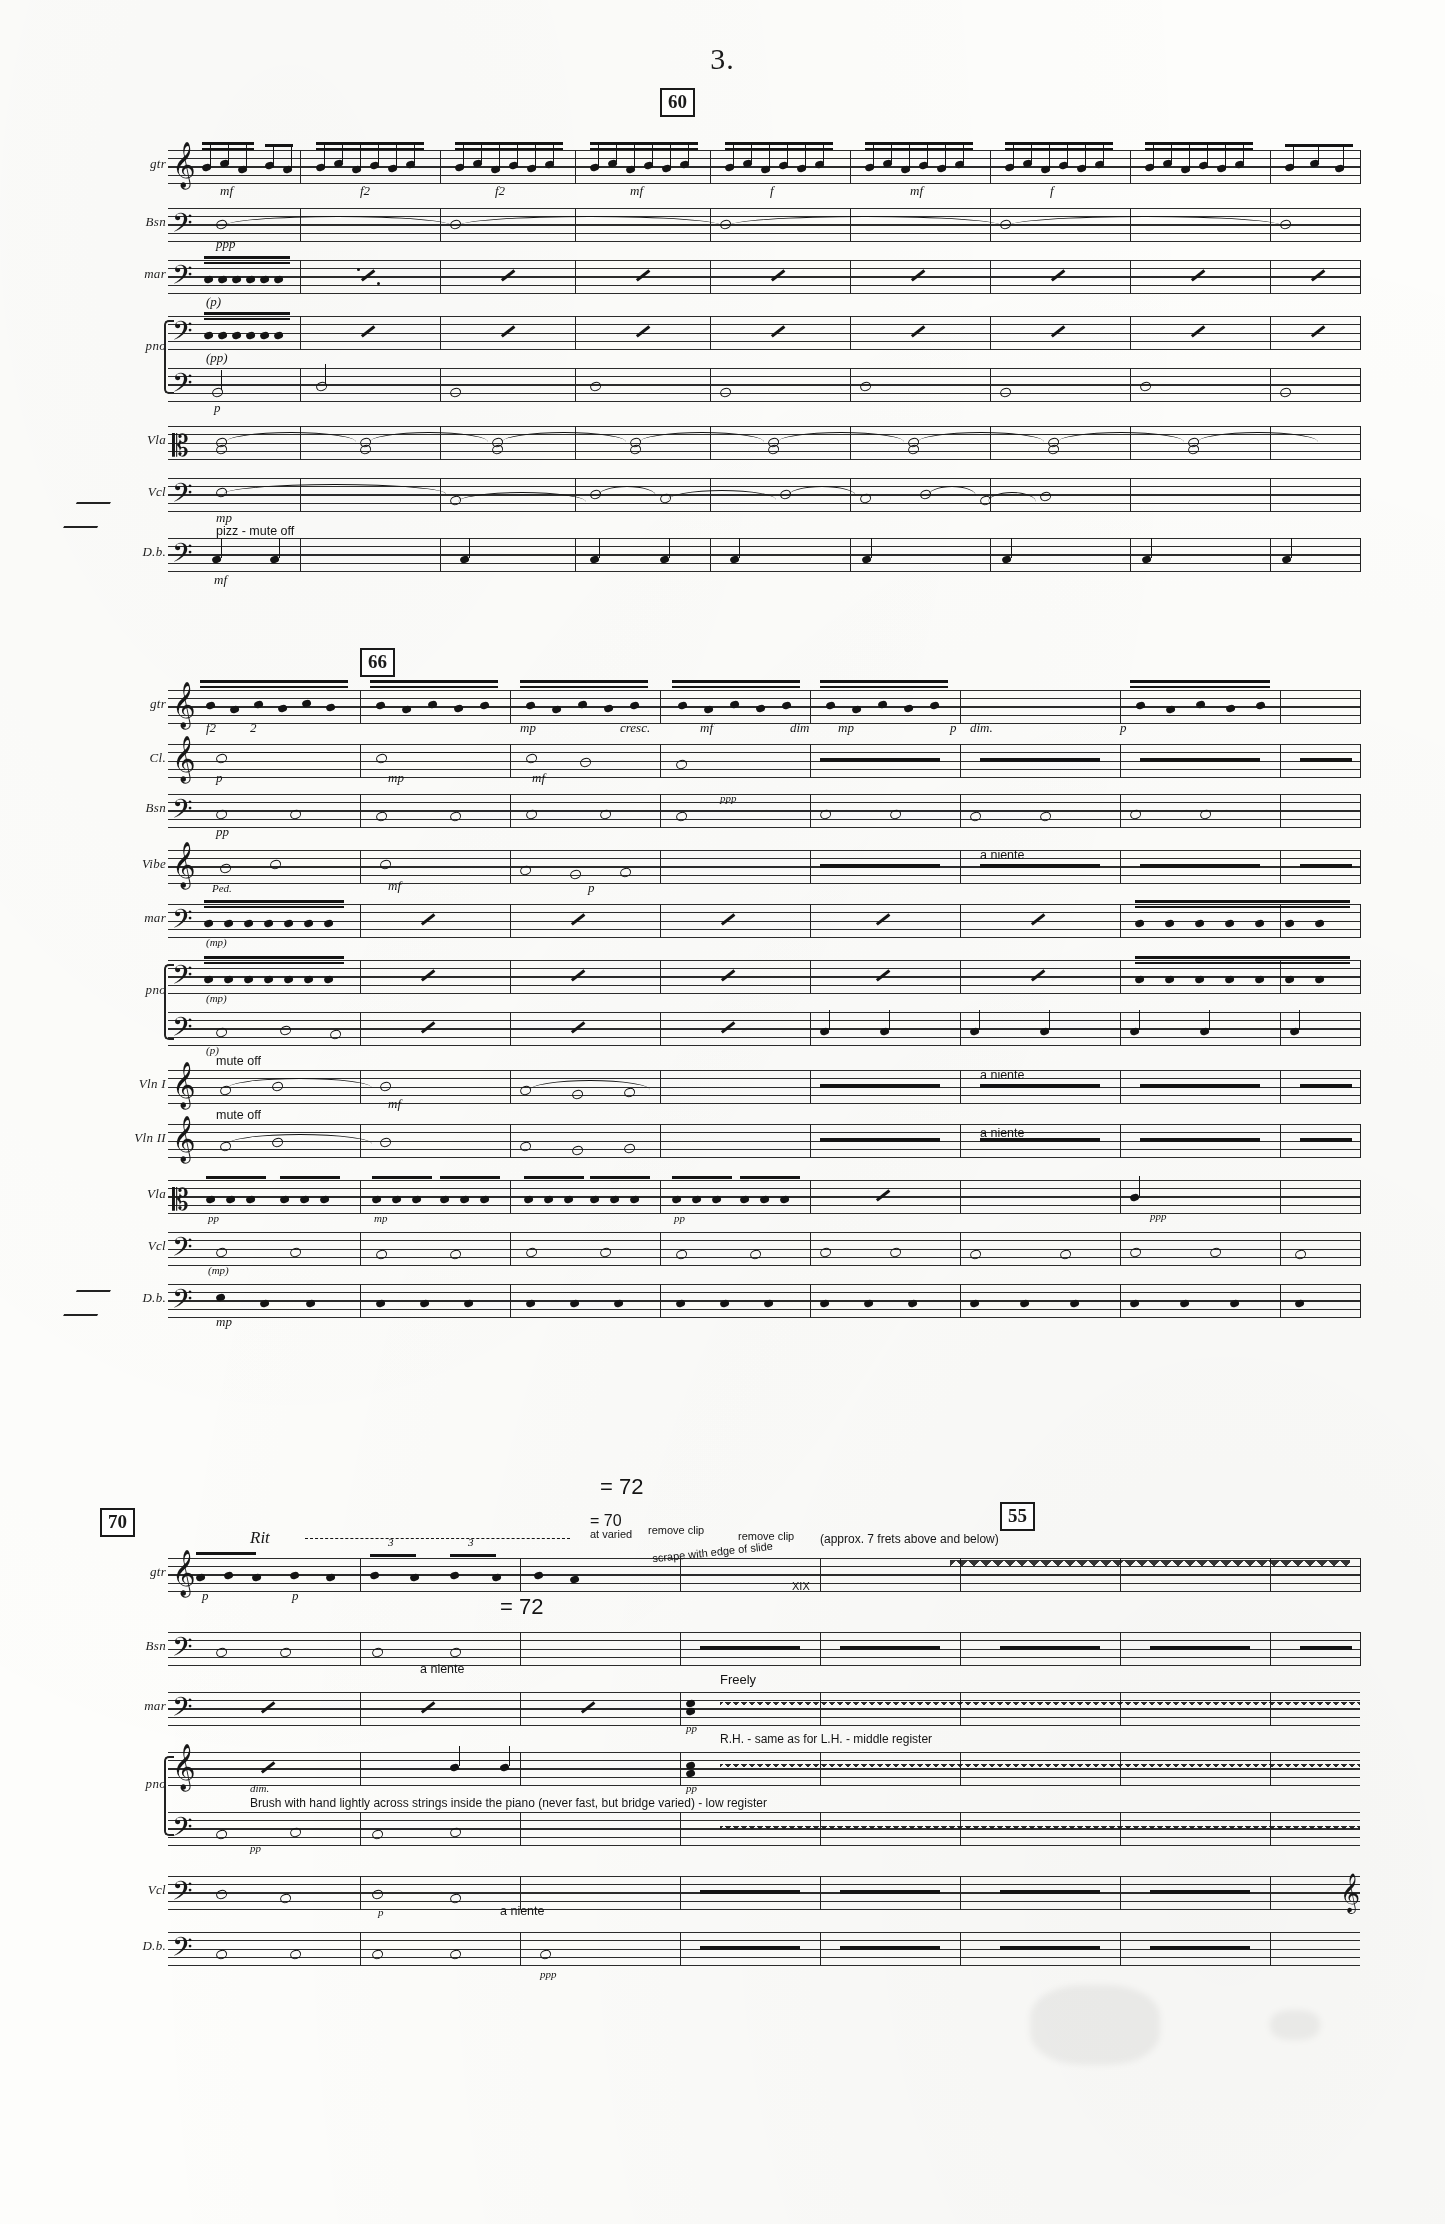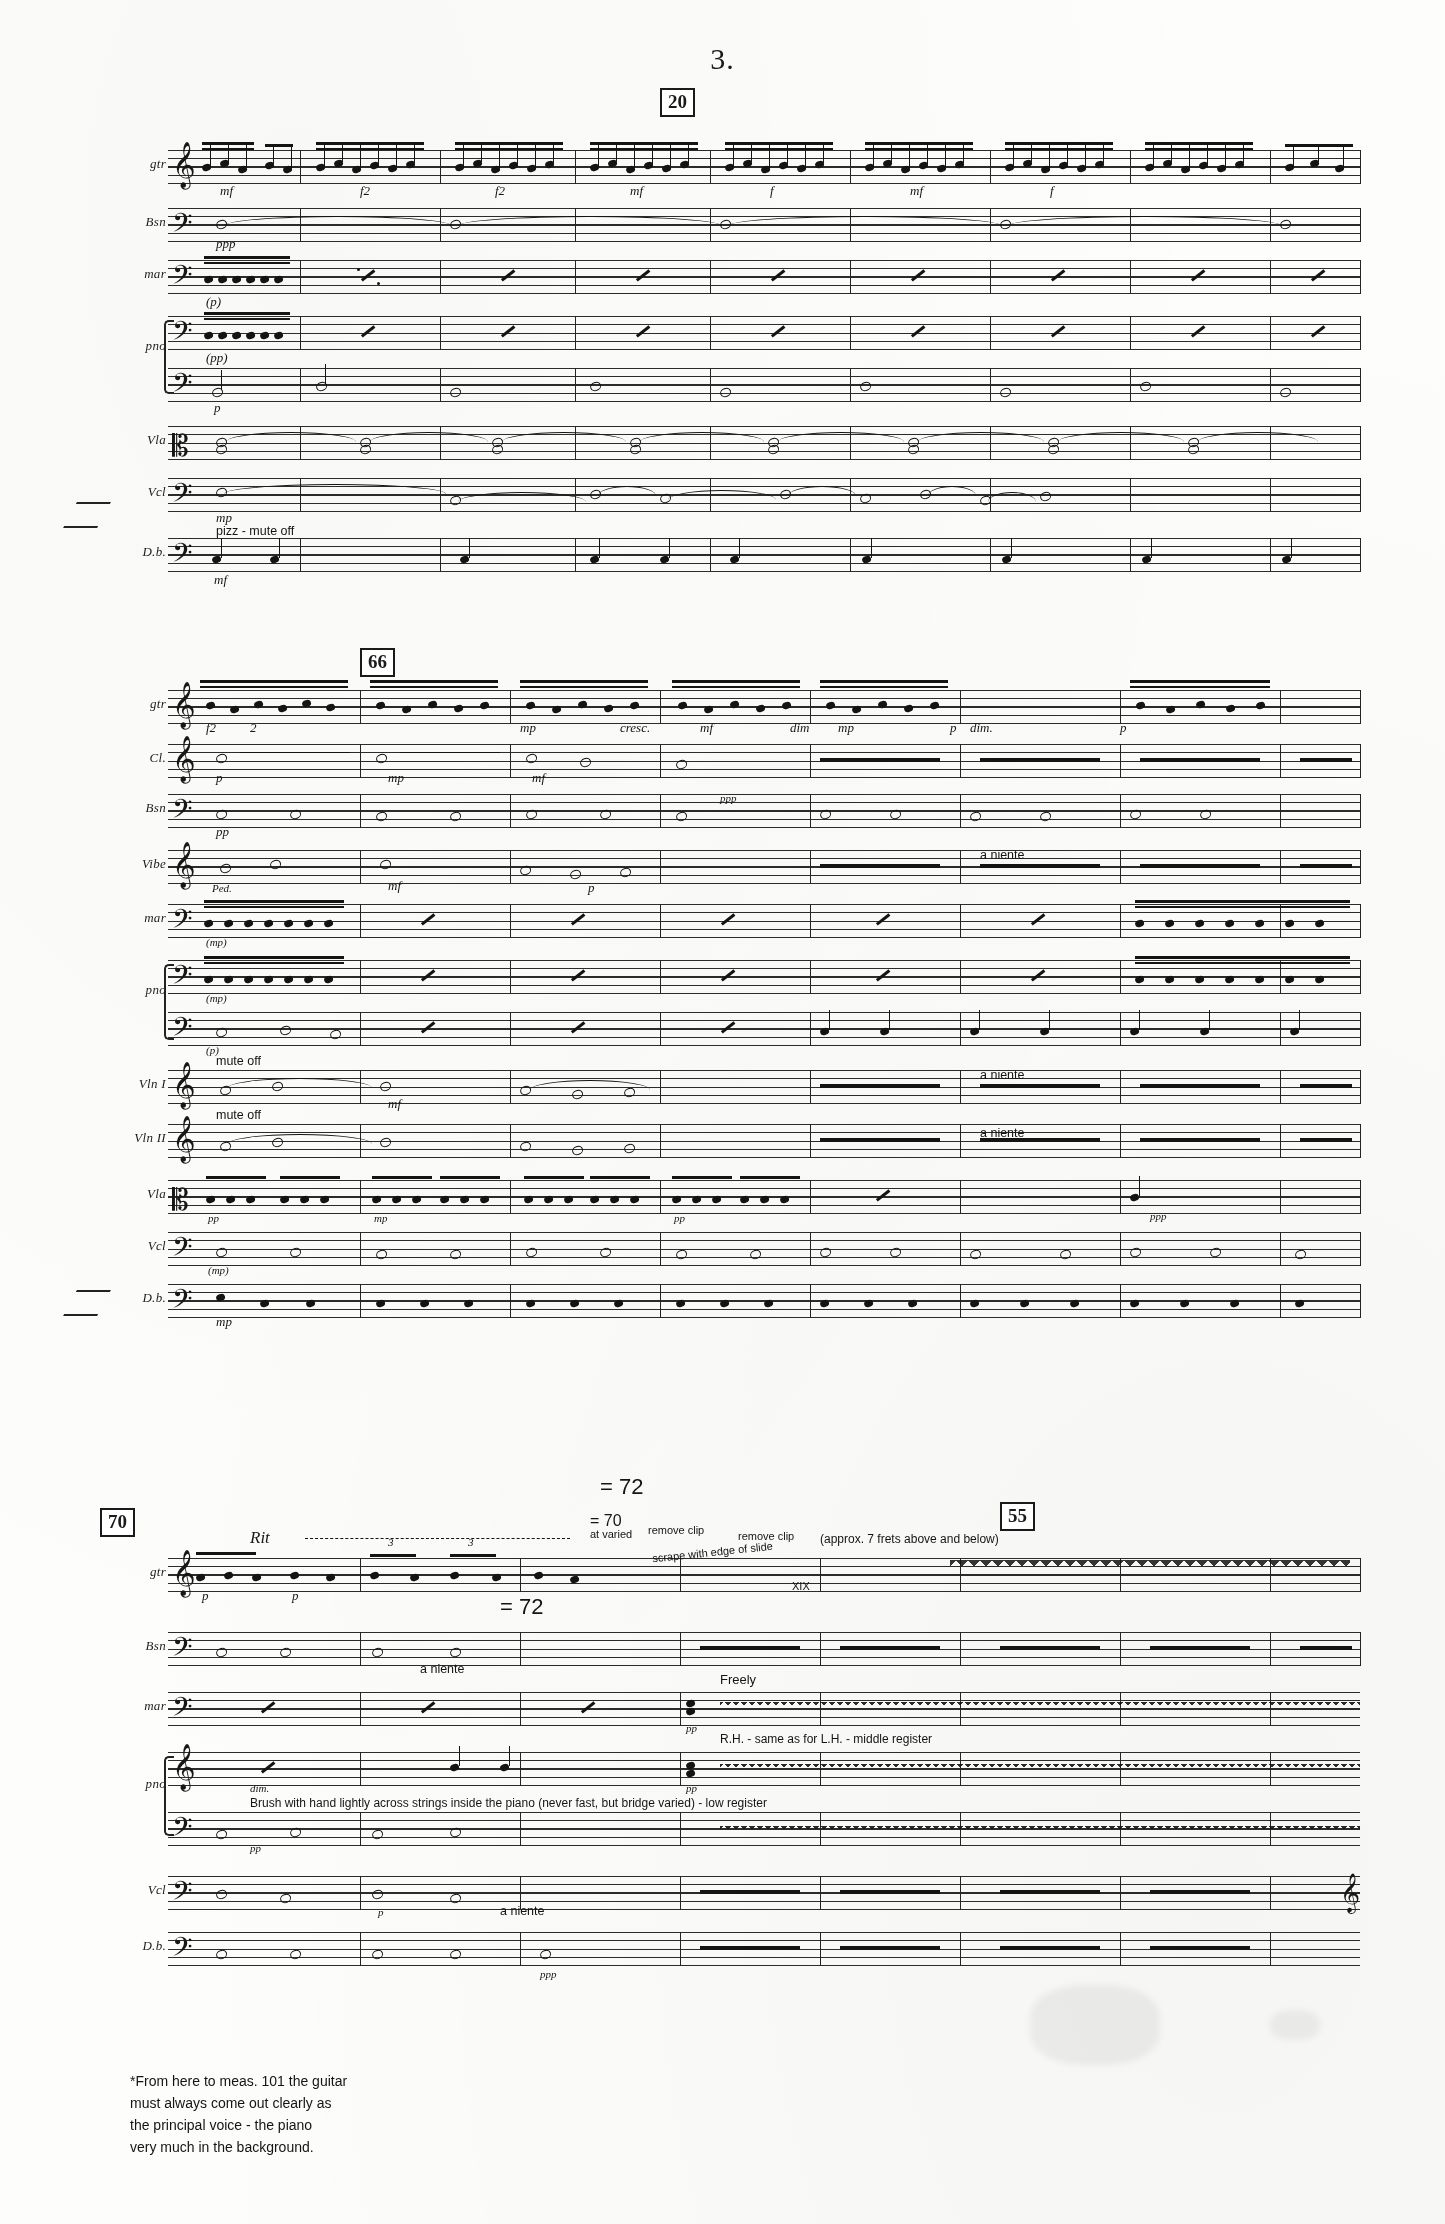--- a/index.html
+++ b/index.html
@@ -253,21 +253,21 @@
 </style>
 </head>
 <body>
 
 <div id="page">
 
   <div id="page-number">3.</div>
 
   <div class="system" style="top:150px;">
 
-    <div class="rehearsal" style="left:540px; top:-62px;">20</div>
+    <div class="rehearsal" style="left:540px; top:-62px;">60</div>
 
     <div class="stave" style="height:34px;">
       <div class="inst">gtr</div>
       <div class="lines"></div>
       <div class="clef">𝄞</div>
       <div class="barline" style="left:180px;"></div>
       <div class="barline" style="left:320px;"></div>
       <div class="barline" style="left:455px;"></div>
       <div class="barline" style="left:590px;"></div>
       <div class="barline" style="left:730px;"></div>
@@ -1267,22 +1267,16 @@
       <div class="nh hollow" style="left:330px; top:18px;"></div>
       <div class="nh hollow" style="left:420px; top:18px;"></div>
       <div class="rest-long" style="left:580px; top:14px; width:100px;"></div>
       <div class="rest-long" style="left:720px; top:14px; width:100px;"></div>
       <div class="rest-long" style="left:880px; top:14px; width:100px;"></div>
       <div class="rest-long" style="left:1030px; top:14px; width:100px;"></div>
       <div class="expr small" style="left:420px; top:36px;">ppp</div>
     </div>
   </div>
 
-  <div id="footnote">
-    <span class="fn-line">*From here to meas. 101 the guitar</span>
-    <span class="fn-line">must always come out clearly as</span>
-    <span class="fn-line">the principal voice - the piano</span>
-    <span class="fn-line">very much in the background.</span>
-  </div>
 
   <div class="smudge" style="left:1030px; top:1985px; width:130px; height:80px;"></div>
   <div class="smudge" style="left:1270px; top:2010px; width:50px; height:30px;"></div>
 </div>
 
 </body></html>

